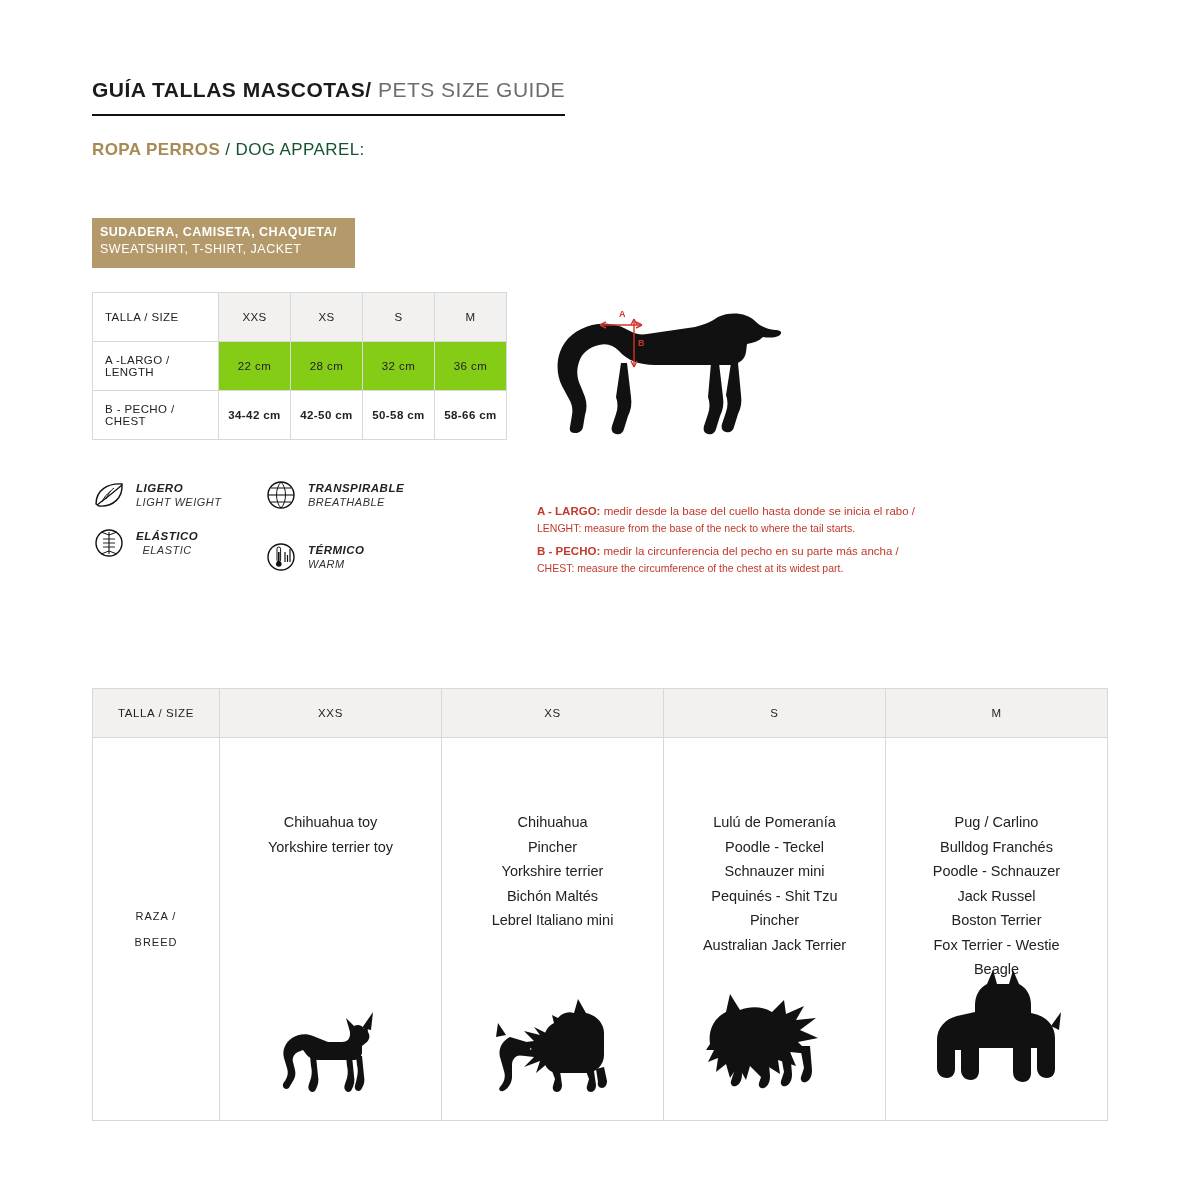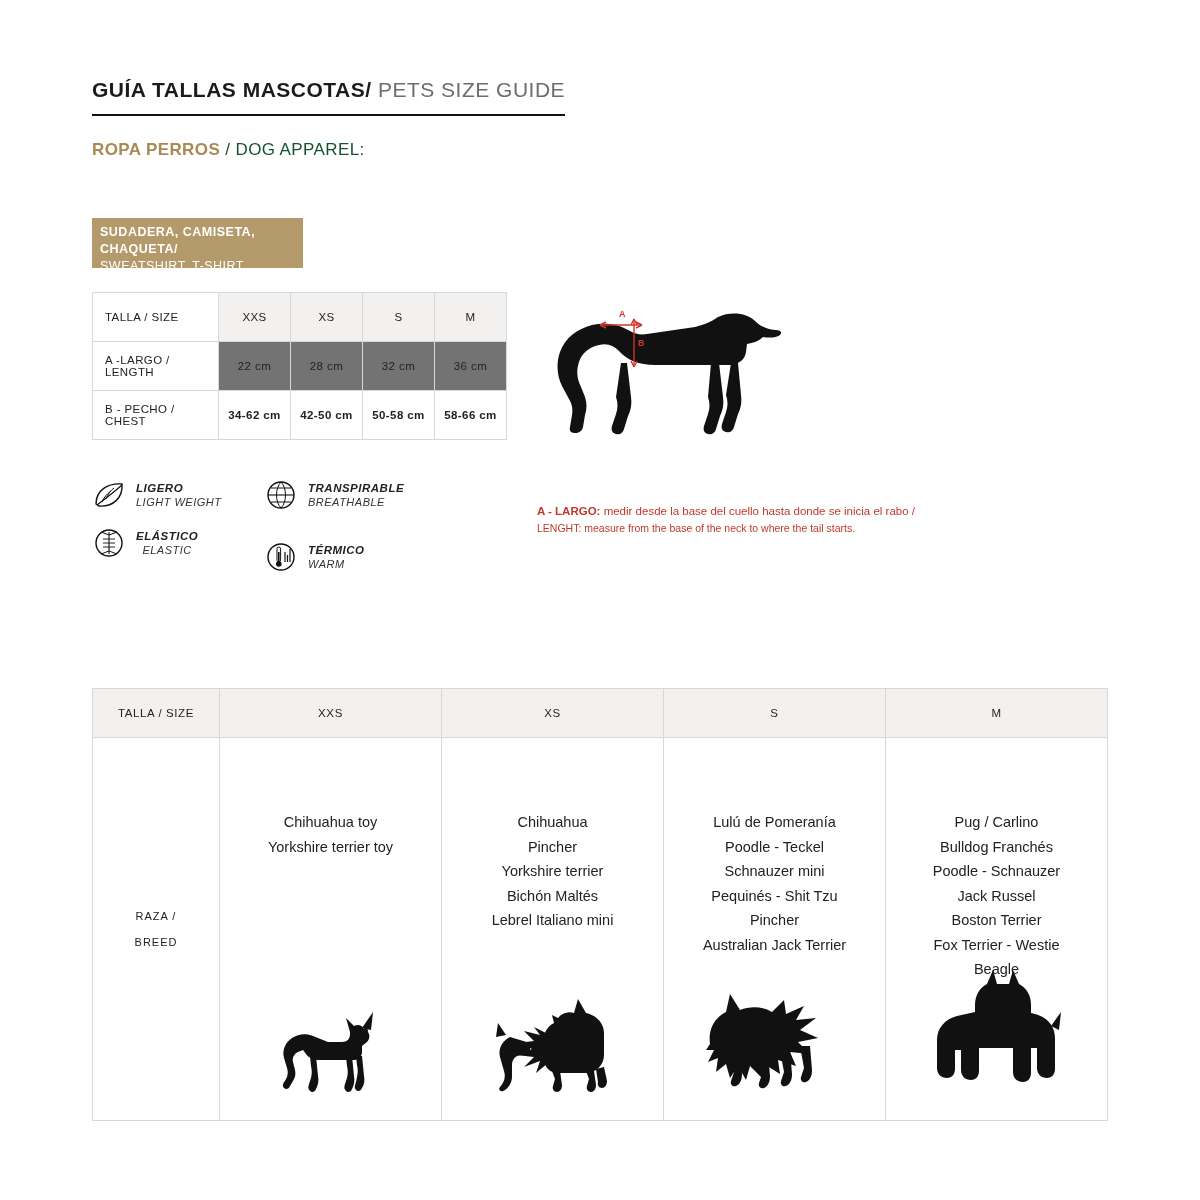--- a/index.html
+++ b/index.html
@@ -50,21 +50,21 @@
     font-size: 17px;
     letter-spacing: 0.4px;
   }
   .subtitle .es { color: #a98a55; font-weight: bold; }
   .subtitle .en { color: #14532d; font-weight: normal; }
 
   
   .cat-band {
     position: absolute;
     left: 92px; top: 218px;
-    width: 211px; height: 50px;
+    width: 263px; height: 50px;
     background: #b49a6b;
     color: #ffffff;
     box-sizing: border-box;
     padding: 6px 10px 0 8px;
   }
   .cat-band .l1 { font-size: 12.5px; font-weight: bold; letter-spacing: 0.5px; line-height: 17px; }
   .cat-band .l2 { font-size: 12.5px; font-weight: normal; letter-spacing: 0.5px; line-height: 17px; }
 
   
   .size-table {
@@ -81,21 +81,21 @@
     letter-spacing: 0.4px;
   }
   .size-table td.rowhead {
     text-align: left;
     padding-left: 12px;
     width: 112px;
   }
   .size-table td.col { width: 69px; }
   .size-table td.colw { width: 69px; }
   .size-table tr.head td { background: #f2f1ef; font-weight: normal; }
-  .size-table tr.alt td { background: #737373; }
+  .size-table tr.alt td { background: #84cc16; }
   .size-table tr.head td.rowhead, .size-table tr.alt td.rowhead { background: inherit; }
   .size-table td.b { font-weight: bold; }
 
   
   .features {
     position: absolute;
     left: 92px; top: 478px;
     width: 400px;
   }
   .feat {
@@ -201,21 +201,21 @@
     </tr>
     <tr class="alt">
       <td class="rowhead">A -LARGO / LENGTH</td>
       <td class="col">22 cm</td>
       <td class="col">28 cm</td>
       <td class="col">32 cm</td>
       <td class="col">36 cm</td>
     </tr>
     <tr>
       <td class="rowhead">B - PECHO / CHEST</td>
-      <td class="colw b">34-62 cm</td>
+      <td class="colw b">34-42 cm</td>
       <td class="colw b">42-50 cm</td>
       <td class="colw b">50-58 cm</td>
       <td class="colw b">58-66 cm</td>
     </tr>
   </tbody>
     </table>
 
   <div class="features">
 
     <div class="feat" id="feat-0">
@@ -299,20 +299,24 @@
       <text x="84" y="12" fill="#d0342c" font-family="Liberation Sans, sans-serif" font-size="9" font-weight="bold">A</text>
       <text x="103" y="41" fill="#d0342c" font-family="Liberation Sans, sans-serif" font-size="9" font-weight="bold">B</text>
     </svg>
   </div>
 
   <div class="notes">
     <p>
       <span class="bold">A - LARGO:</span><span> medir desde la base del cuello hasta donde se inicia el rabo /</span><br>
       <span class="small">LENGHT: measure from the base of the neck to where the tail starts.</span>
     </p>
+    <p>
+      <span class="bold">B - PECHO:</span><span> medir la circunferencia del pecho en su parte más ancha /</span><br>
+      <span class="small">CHEST: measure the circumference of the chest at its widest part.</span>
+    </p>
   </div>
 
   <table class="breed-table">
     <tbody>
         <tr class="bhead">
       <td class="first">TALLA /  SIZE</td>
       <td>XXS</td>
       <td>XS</td>
       <td>S</td>
       <td>M</td>

